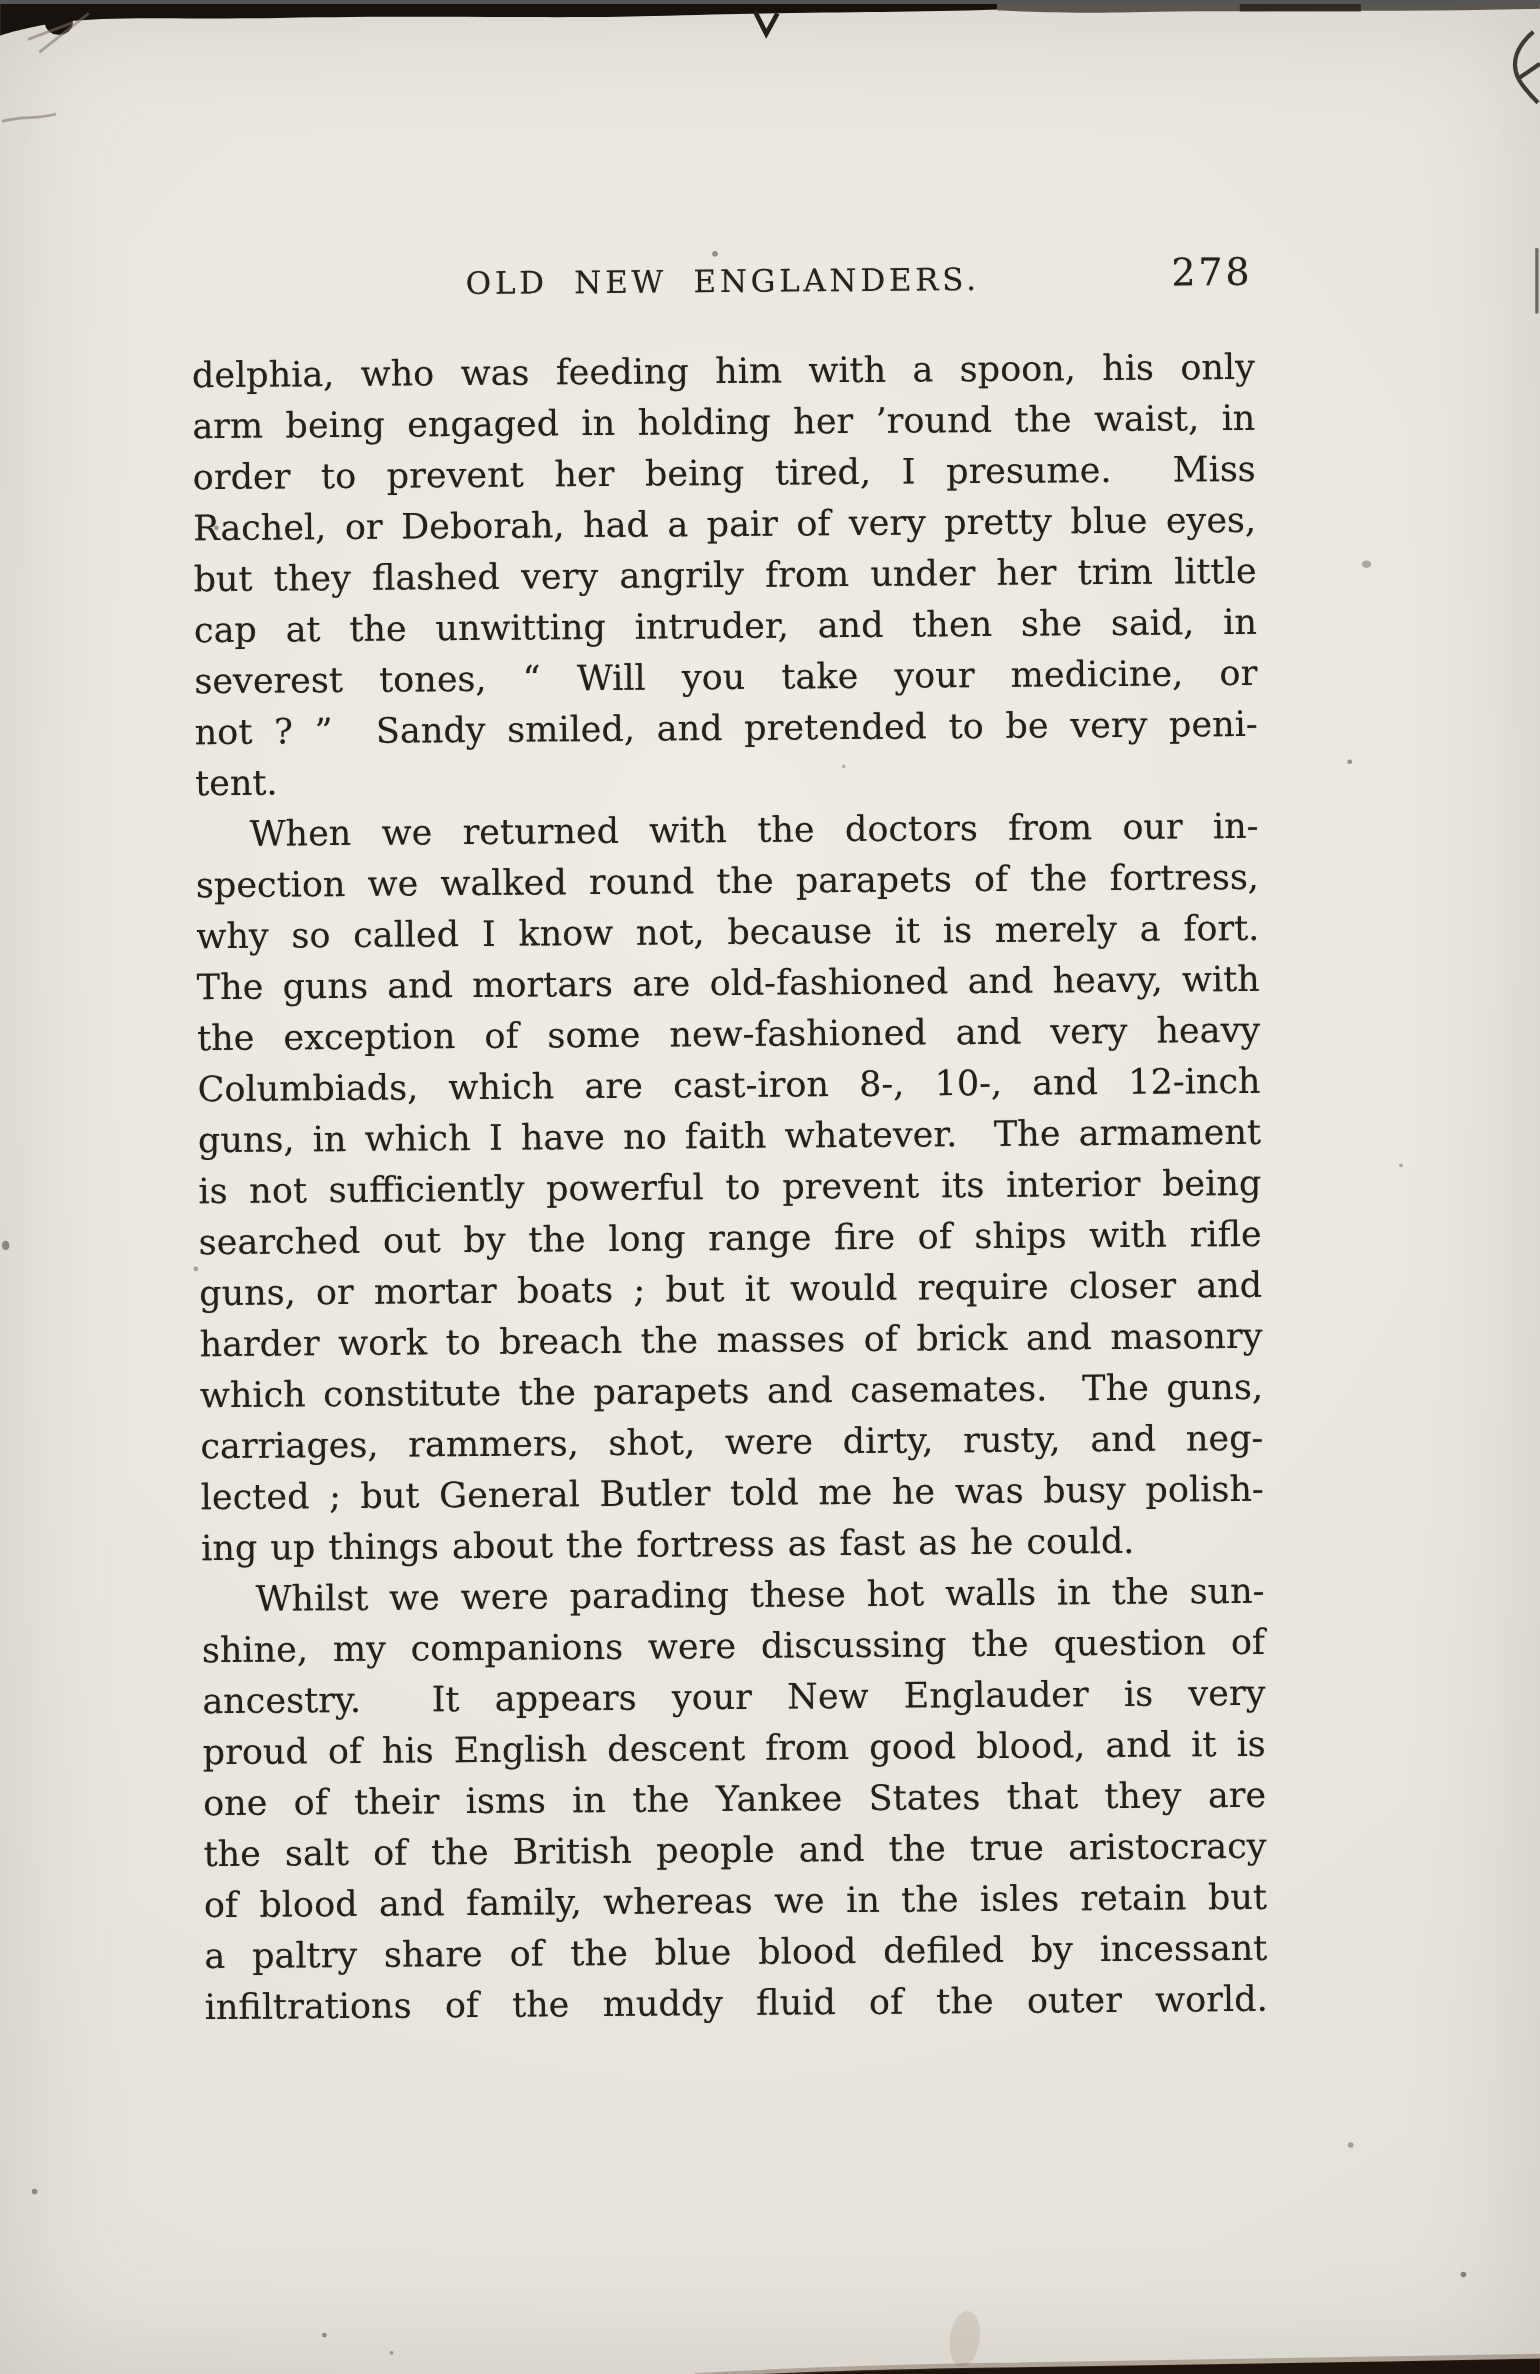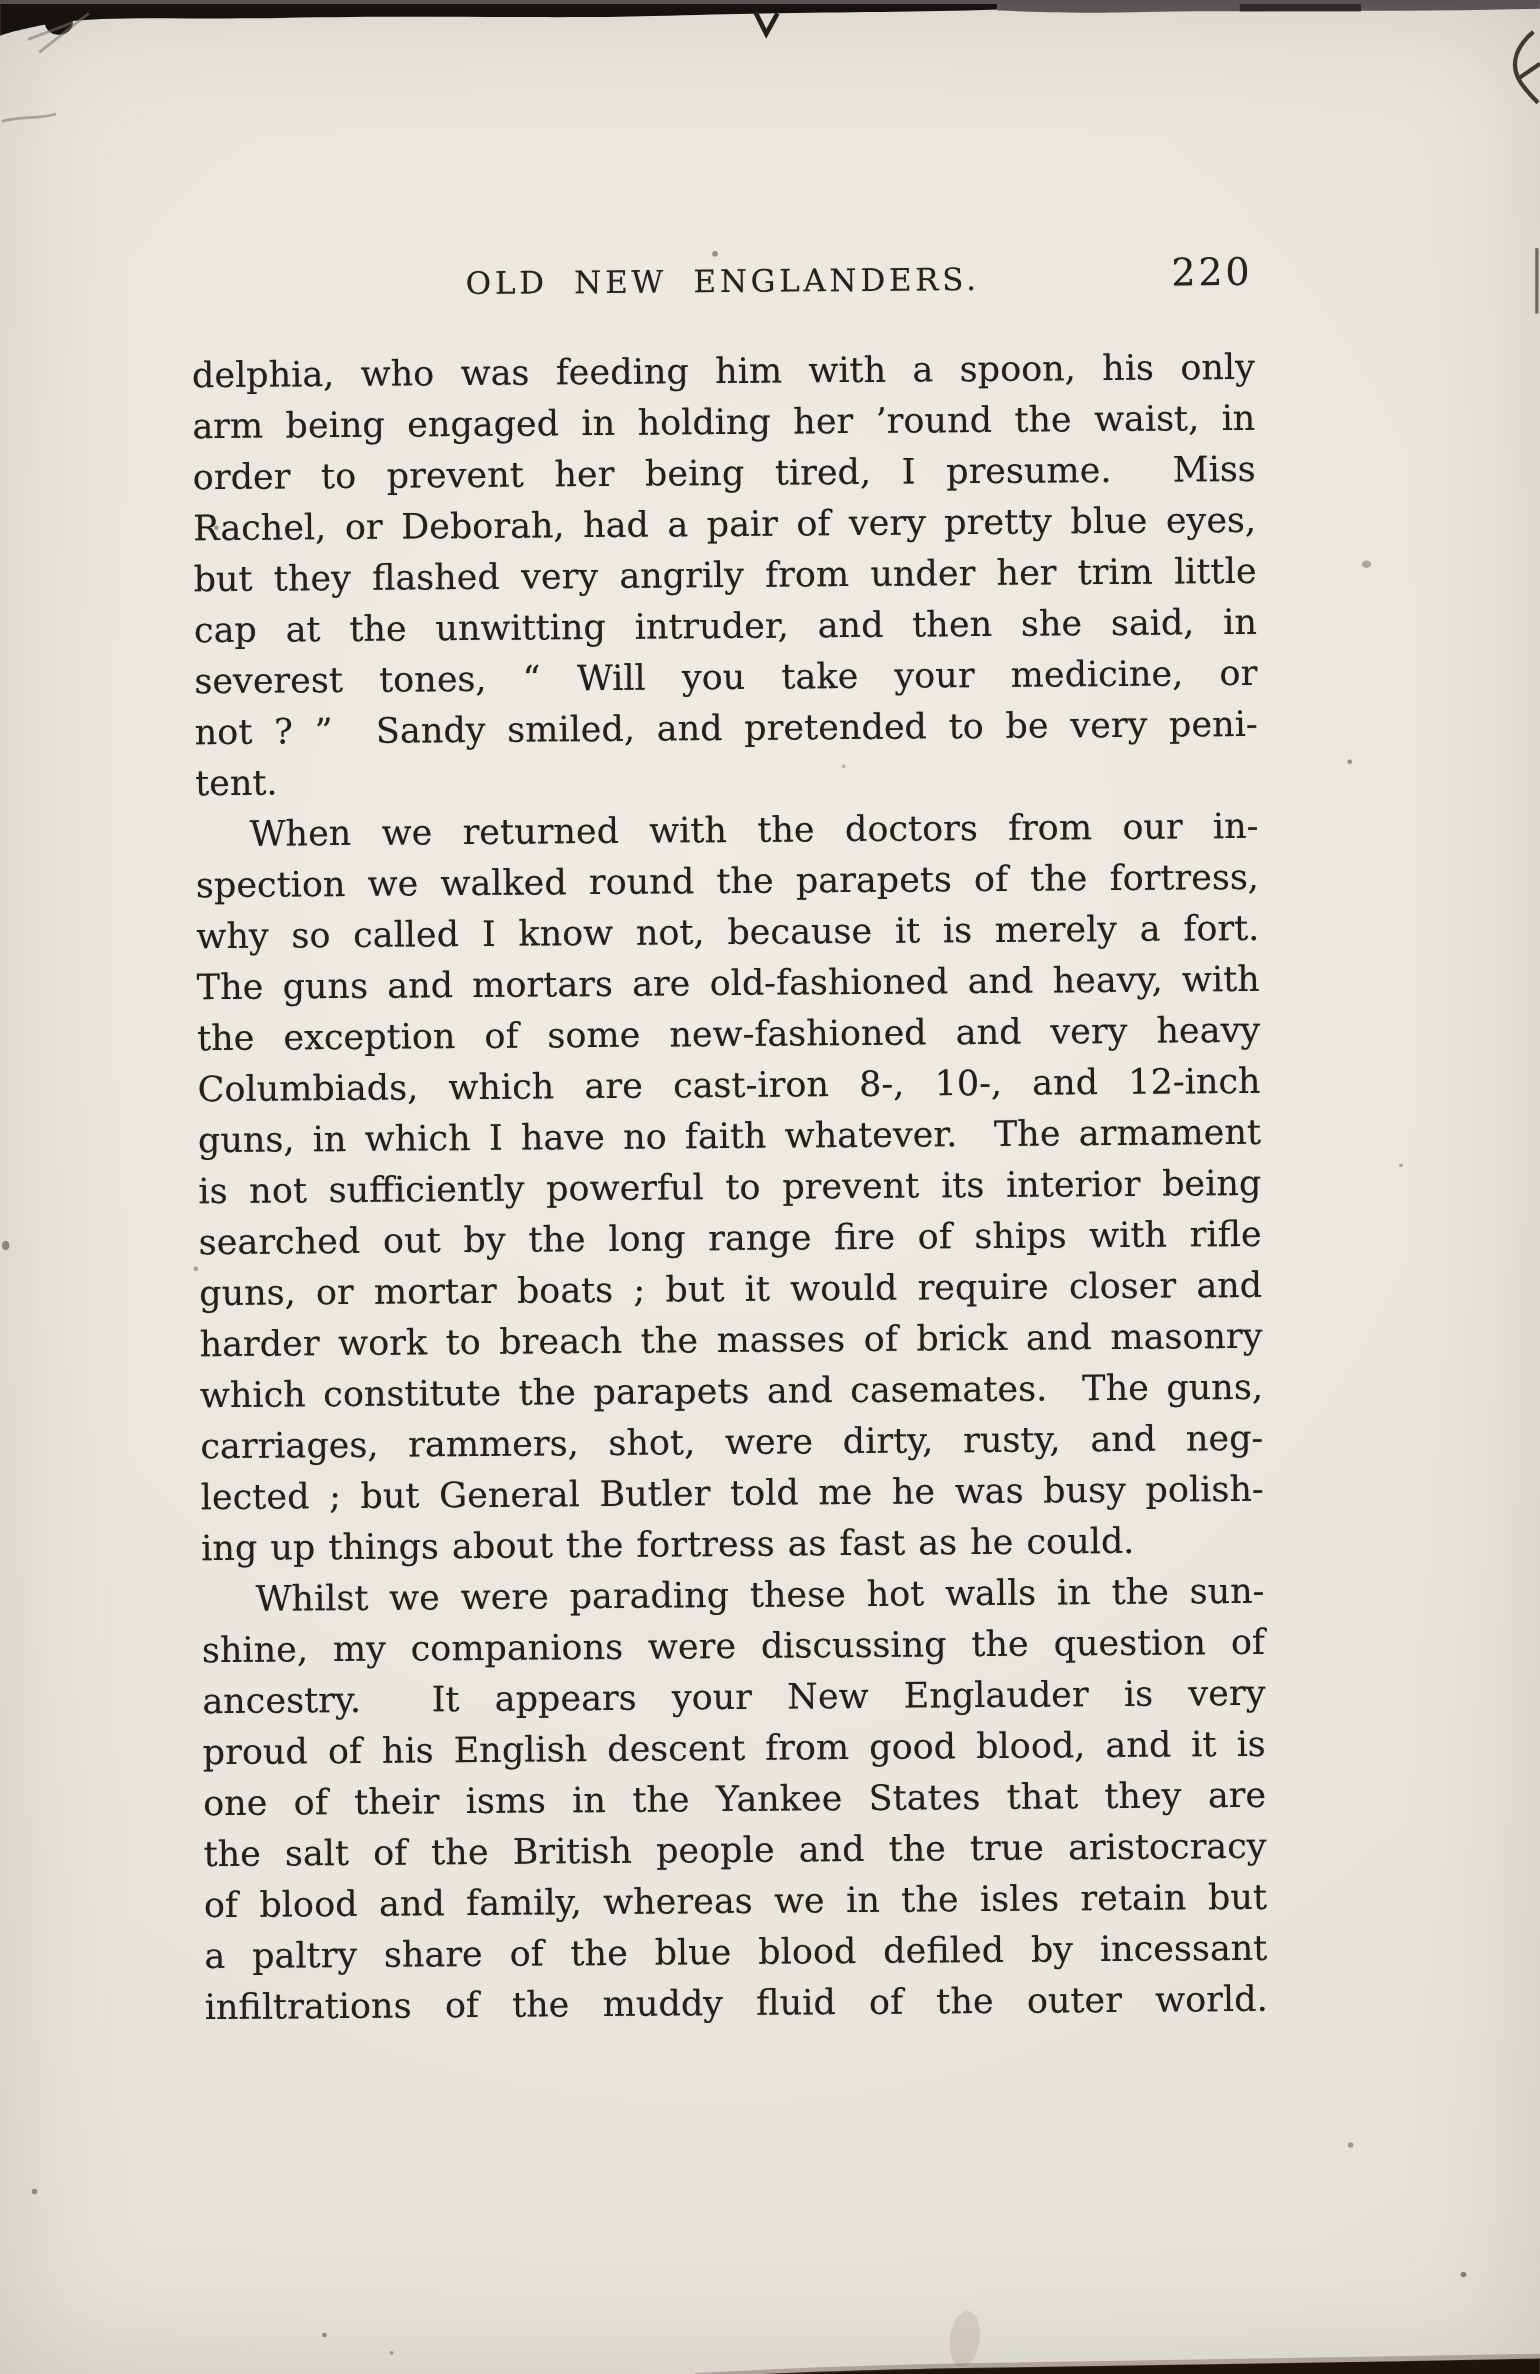--- a/index.html
+++ b/index.html
@@ -50,21 +50,21 @@
   .marks{position:absolute;left:0;top:0;pointer-events:none;}
 </style>
 </head>
 <body>
 
 <div class="page">
 
   <div class="content">
     <div class="running-head">
       <div class="running-title">OLD NEW ENGLANDERS.</div>
-      <div class="page-number">220</div>
+      <div class="page-number">278</div>
     </div>
     <div>
         <div class="paragraph">
           <div class="line just">delphia, who was feeding him with a spoon, his only</div>
           <div class="line just">arm being engaged in holding her ’round the waist, in</div>
           <div class="line just">order to prevent her being tired, I presume.&nbsp; Miss</div>
           <div class="line just">Rachel, or Deborah, had a pair of very pretty blue eyes,</div>
           <div class="line just">but they flashed very angrily from under her trim little</div>
           <div class="line just">cap at the unwitting intruder, and then she said, in</div>
           <div class="line just">severest tones, “ Will you take your medicine, or</div>

